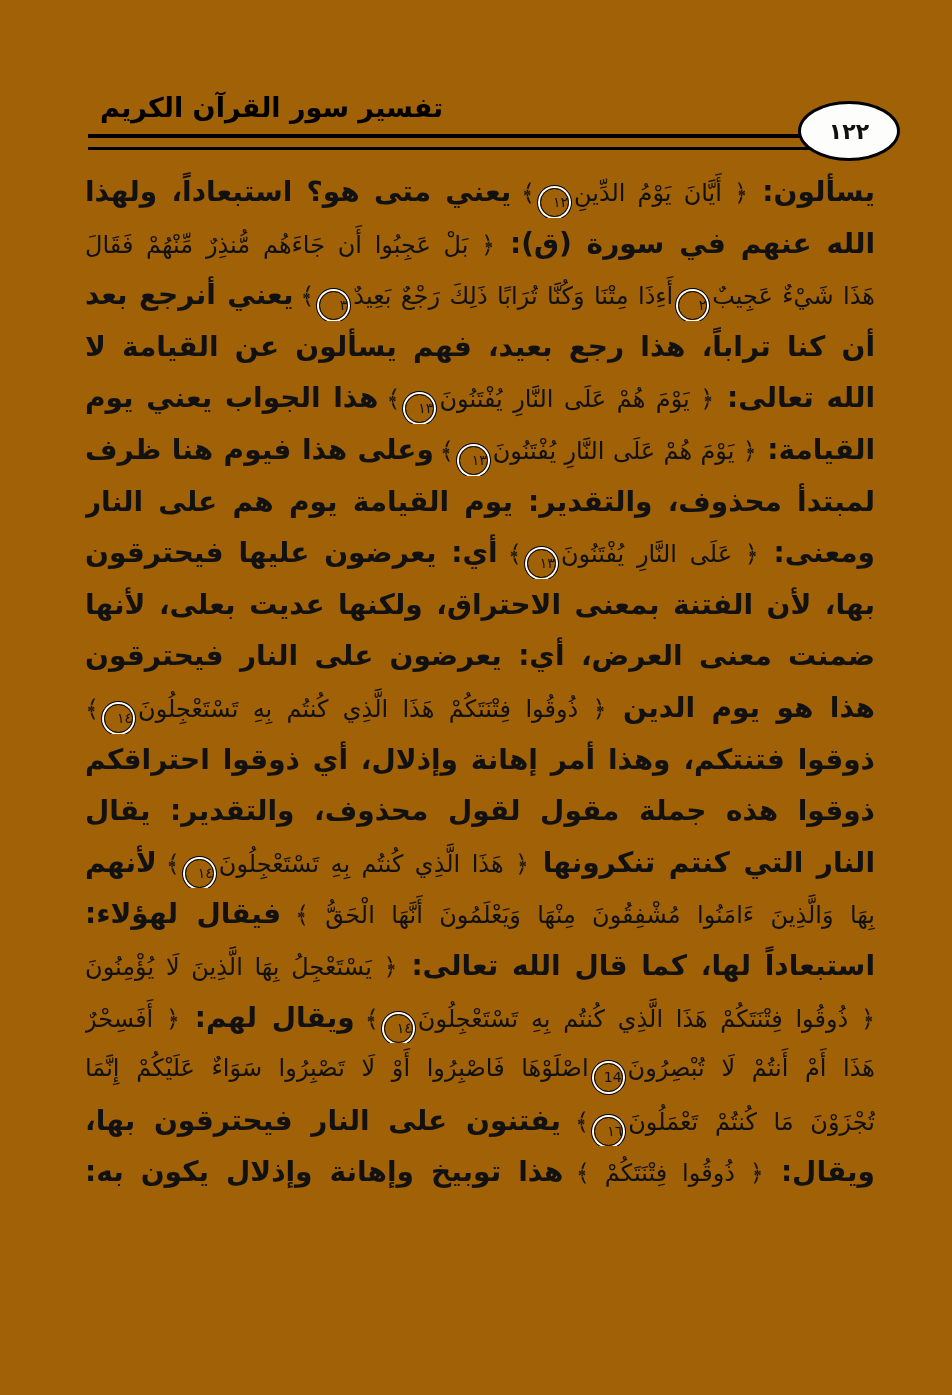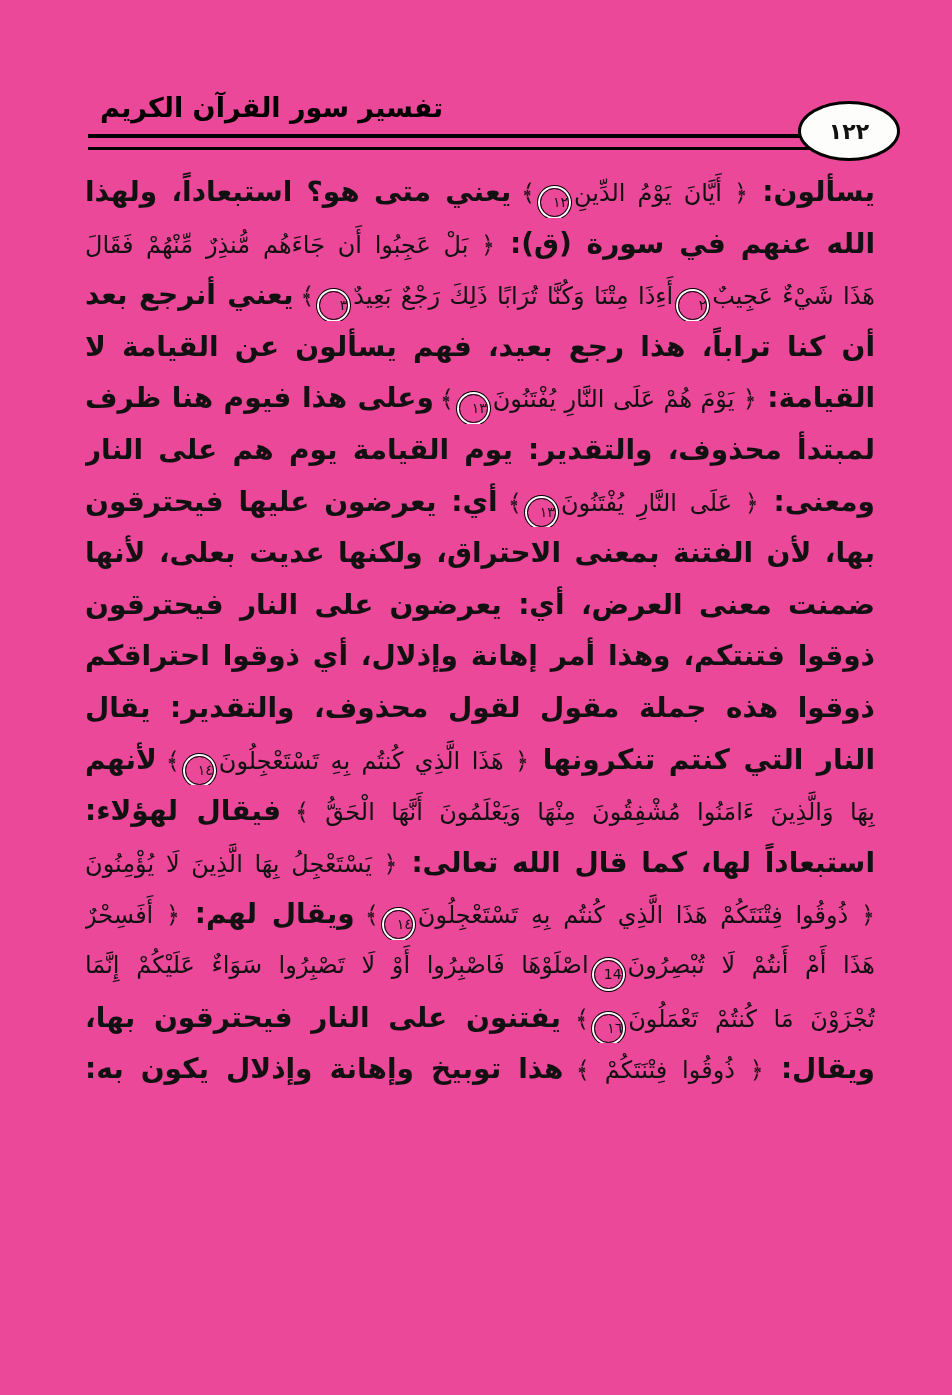--- a/index.html
+++ b/index.html
@@ -5,21 +5,21 @@
   html,body{margin:0;padding:0;}
   body{
     width:952px;height:1395px;
     background:#f4f4f2;
     font-family:"DejaVu Sans", sans-serif;
     color:#111;
   }
   .page{
     position:relative;
     width:952px;height:1395px;
-    background:#ec4899;
+    background:#a16207;
     overflow:hidden;
   }
   
   .header{position:absolute;top:0;left:0;right:0;height:165px;}
   .header-title{
     position:absolute;
     top:92px;left:100px;
     font-size:27px;font-weight:bold;
     direction:rtl;
     letter-spacing:0;
@@ -81,25 +81,27 @@
     <div class="page-number-badge">
       <span>١٢٢</span>
     </div>
   </div>
 
   <div class="body-text" id="body-text">
       <div class="line"><span class="seg-p">يسألون: </span> <span class="seg-q">﴿ أَيَّانَ يَوْمُ الدِّينِ</span><span class="ayah">١٢</span><span class="seg-q">﴾</span> <span class="seg-p">يعني متى هو؟ استبعاداً، ولهذا قال</span></div>
       <div class="line"><span class="seg-p">الله عنهم في سورة (ق): </span> <span class="seg-q">﴿ بَلْ عَجِبُوا أَن جَاءَهُم مُّنذِرٌ مِّنْهُمْ فَقَالَ الْكَافِرُونَ</span></div>
       <div class="line"><span class="seg-q">هَذَا شَيْءٌ عَجِيبٌ</span><span class="ayah">٢</span><span class="seg-q">أَءِذَا مِتْنَا وَكُنَّا تُرَابًا ذَلِكَ رَجْعٌ بَعِيدٌ</span><span class="ayah">٣</span><span class="seg-q">﴾</span> <span class="seg-p">يعني أنرجع بعد</span></div>
       <div class="line"><span class="seg-p">أن كنا تراباً، هذا رجع بعيد، فهم يسألون عن القيامة لا سؤال</span></div>
+      <div class="line"><span class="seg-p">الله تعالى: </span> <span class="seg-q">﴿ يَوْمَ هُمْ عَلَى النَّارِ يُفْتَنُونَ</span><span class="ayah">١٣</span><span class="seg-q">﴾</span> <span class="seg-p">هذا الجواب يعني يوم</span></div>
       <div class="line"><span class="seg-p">القيامة: </span> <span class="seg-q">﴿ يَوْمَ هُمْ عَلَى النَّارِ يُفْتَنُونَ</span><span class="ayah">١٣</span><span class="seg-q">﴾</span> <span class="seg-p">وعلى هذا فيوم هنا ظرف خبر</span></div>
       <div class="line"><span class="seg-p">لمبتدأ محذوف، والتقدير: يوم القيامة يوم هم على النار يفتنون،</span></div>
       <div class="line"><span class="seg-p">ومعنى: </span> <span class="seg-q">﴿ عَلَى النَّارِ يُفْتَنُونَ</span><span class="ayah">١٣</span><span class="seg-q">﴾</span> <span class="seg-p">أي: يعرضون عليها فيحترقون</span></div>
       <div class="line"><span class="seg-p">بها، لأن الفتنة بمعنى الاحتراق، ولكنها عديت بعلى، لأنها</span></div>
       <div class="line"><span class="seg-p">ضمنت معنى العرض، أي: يعرضون على النار فيحترقون بها،</span></div>
+      <div class="line"><span class="seg-p">هذا هو يوم الدين </span> <span class="seg-q">﴿ ذُوقُوا فِتْنَتَكُمْ هَذَا الَّذِي كُنتُم بِهِ تَسْتَعْجِلُونَ</span><span class="ayah">١٤</span><span class="seg-q">﴾</span></div>
       <div class="line"><span class="seg-p">ذوقوا فتنتكم، وهذا أمر إهانة وإذلال، أي ذوقوا احتراقكم في</span></div>
       <div class="line"><span class="seg-p">ذوقوا هذه جملة مقول لقول محذوف، والتقدير: يقال لهم:</span></div>
       <div class="line"><span class="seg-p">النار التي كنتم تنكرونها </span> <span class="seg-q">﴿ هَذَا الَّذِي كُنتُم بِهِ تَسْتَعْجِلُونَ</span><span class="ayah">١٤</span><span class="seg-q">﴾</span> <span class="seg-p">لأنهم</span></div>
       <div class="line"><span class="seg-q">بِهَا وَالَّذِينَ ءَامَنُوا مُشْفِقُونَ مِنْهَا وَيَعْلَمُونَ أَنَّهَا الْحَقُّ ﴾</span> <span class="seg-p">فيقال لهؤلاء:</span></div>
       <div class="line"><span class="seg-p">استبعاداً لها، كما قال الله تعالى: </span> <span class="seg-q">﴿ يَسْتَعْجِلُ بِهَا الَّذِينَ لَا يُؤْمِنُونَ</span></div>
       <div class="line"><span class="seg-q">﴿ ذُوقُوا فِتْنَتَكُمْ هَذَا الَّذِي كُنتُم بِهِ تَسْتَعْجِلُونَ</span><span class="ayah">١٤</span><span class="seg-q">﴾</span> <span class="seg-p">ويقال لهم: </span> <span class="seg-q">﴿ أَفَسِحْرٌ</span></div>
       <div class="line"><span class="seg-q">هَذَا أَمْ أَنتُمْ لَا تُبْصِرُونَ</span><span class="ayah">14</span><span class="seg-q">اصْلَوْهَا فَاصْبِرُوا أَوْ لَا تَصْبِرُوا سَوَاءٌ عَلَيْكُمْ إِنَّمَا</span></div>
       <div class="line"><span class="seg-q">تُجْزَوْنَ مَا كُنتُمْ تَعْمَلُونَ</span><span class="ayah">١٦</span><span class="seg-q">﴾</span> <span class="seg-p">يفتنون على النار فيحترقون بها،</span></div>
       <div class="line"><span class="seg-p">ويقال: </span> <span class="seg-q">﴿ ذُوقُوا فِتْنَتَكُمْ ﴾</span> <span class="seg-p">هذا توبيخ وإهانة وإذلال يكون به:</span></div>
     </div>

